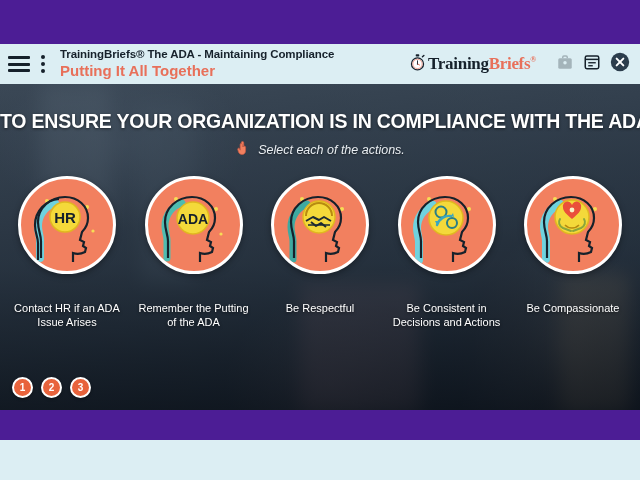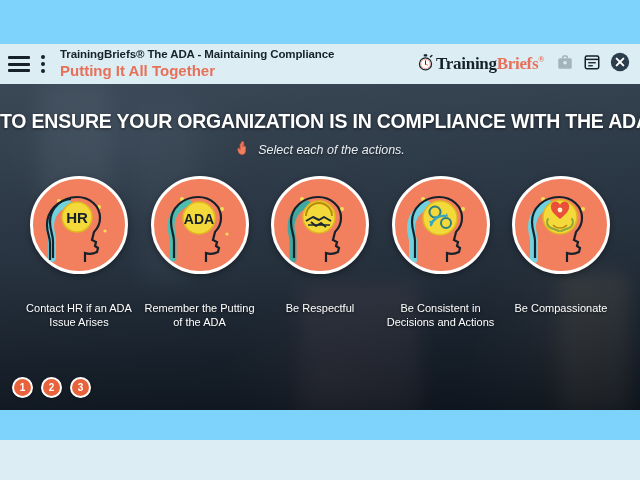--- a/index.html
+++ b/index.html
@@ -10,21 +10,21 @@
   body {
     width: 640px;
     height: 480px;
     overflow: hidden;
     font-family: "Liberation Sans", sans-serif;
   }
   #app {
     position: relative;
     width: 640px;
     height: 440px;
-    background: #7dd3fc;
+    background: #4c1d95;
   }
 
   
   .header {
     position: absolute;
     left: 0; top: 44px;
     width: 640px; height: 40px;
     background: #dceef3;
     display: flex;
     align-items: center;
@@ -70,21 +70,21 @@
     font-size: 15px;
     font-weight: bold;
     color: #e8705a;
     white-space: nowrap;
     margin-top: 1px;
   }
   .brand {
     display: flex;
     align-items: center;
     flex: none;
-    margin-right: 12px;
+    margin-right: 20px;
   }
   .brand-text {
     font-family: "Liberation Serif", serif;
     font-size: 17px;
     font-weight: bold;
     letter-spacing: -0.3px;
     margin-left: 2px;
     white-space: nowrap;
   }
   .brand-text .t1 { color: #16212b; }
@@ -146,21 +146,21 @@
     font-style: italic;
   }
 
   
   .cards {
     position: absolute;
     left: 0; top: 92px;
     width: 640px;
     display: flex;
     justify-content: space-between;
-    padding: 0 20px;
+    padding: 0 8px;
     box-sizing: border-box;
   }
   .card {
     width: 118px;
     display: flex;
     flex-direction: column;
     align-items: center;
     cursor: pointer;
   }
   .bubble {

